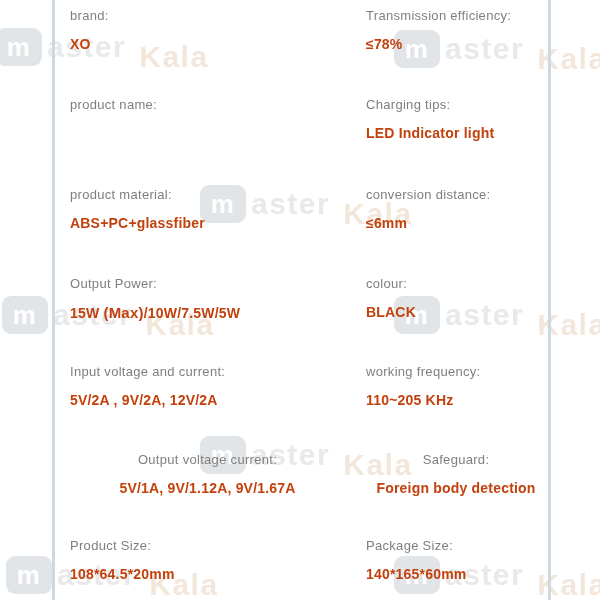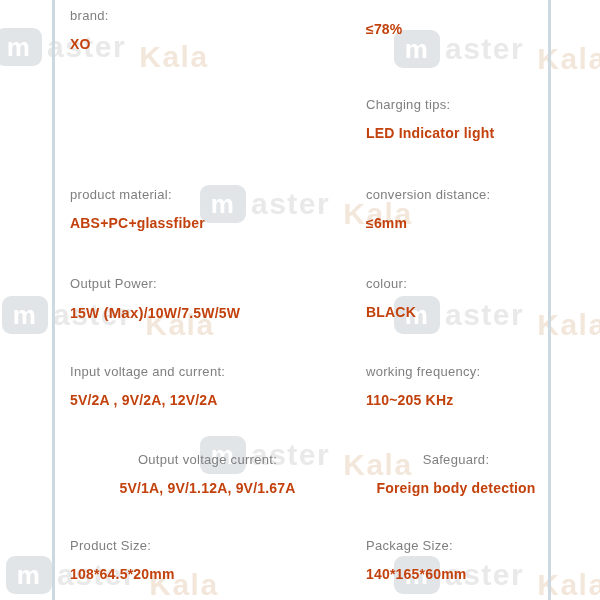--- a/index.html
+++ b/index.html
@@ -140,20 +140,21 @@
 
   <div class="vline vline-left"></div>
   <div class="vline vline-right"></div>
 
   <div class="col-left">
     <div class="cell r0">
       <div class="label">brand:</div>
       <div class="value">XO</div>
     </div>
     <div class="cell r1">
+      <div class="label">product name:</div>
     </div>
     <div class="cell r2">
       <div class="label">product material:</div>
       <div class="value">ABS+PC+glassfiber</div>
     </div>
     <div class="cell r3">
       <div class="label">Output Power:</div>
       <div class="value"><span>15W </span><span class="small">(Max)</span><span>/10W/7.5W/5W</span></div>
     </div>
     <div class="cell r4">
@@ -165,20 +166,21 @@
       <div class="value">5V/1A, 9V/1.12A, 9V/1.67A</div>
     </div>
     <div class="cell r6">
       <div class="label">Product Size:</div>
       <div class="value">108*64.5*20mm</div>
     </div>
   </div>
 
   <div class="col-right">
     <div class="cell r0">
+      <div class="label">Transmission efficiency:</div>
       <div class="value">≤78%</div>
     </div>
     <div class="cell r1">
       <div class="label">Charging tips:</div>
       <div class="value">LED Indicator light</div>
     </div>
     <div class="cell r2">
       <div class="label">conversion distance:</div>
       <div class="value">≤6mm</div>
     </div>

